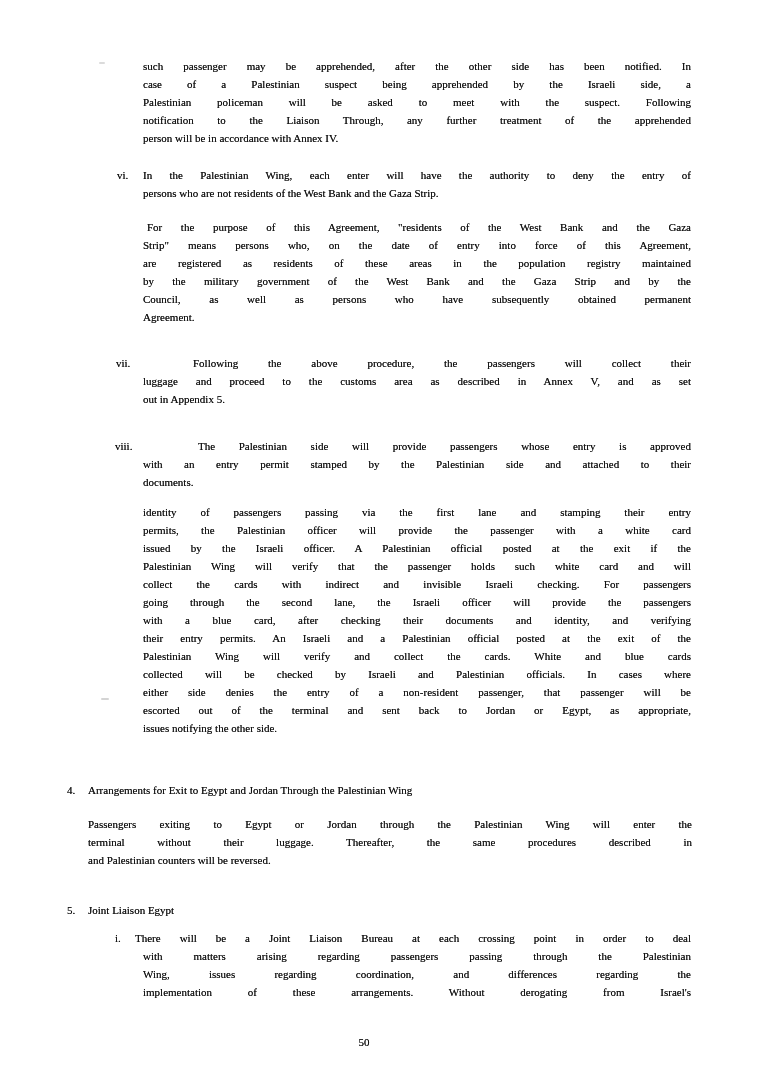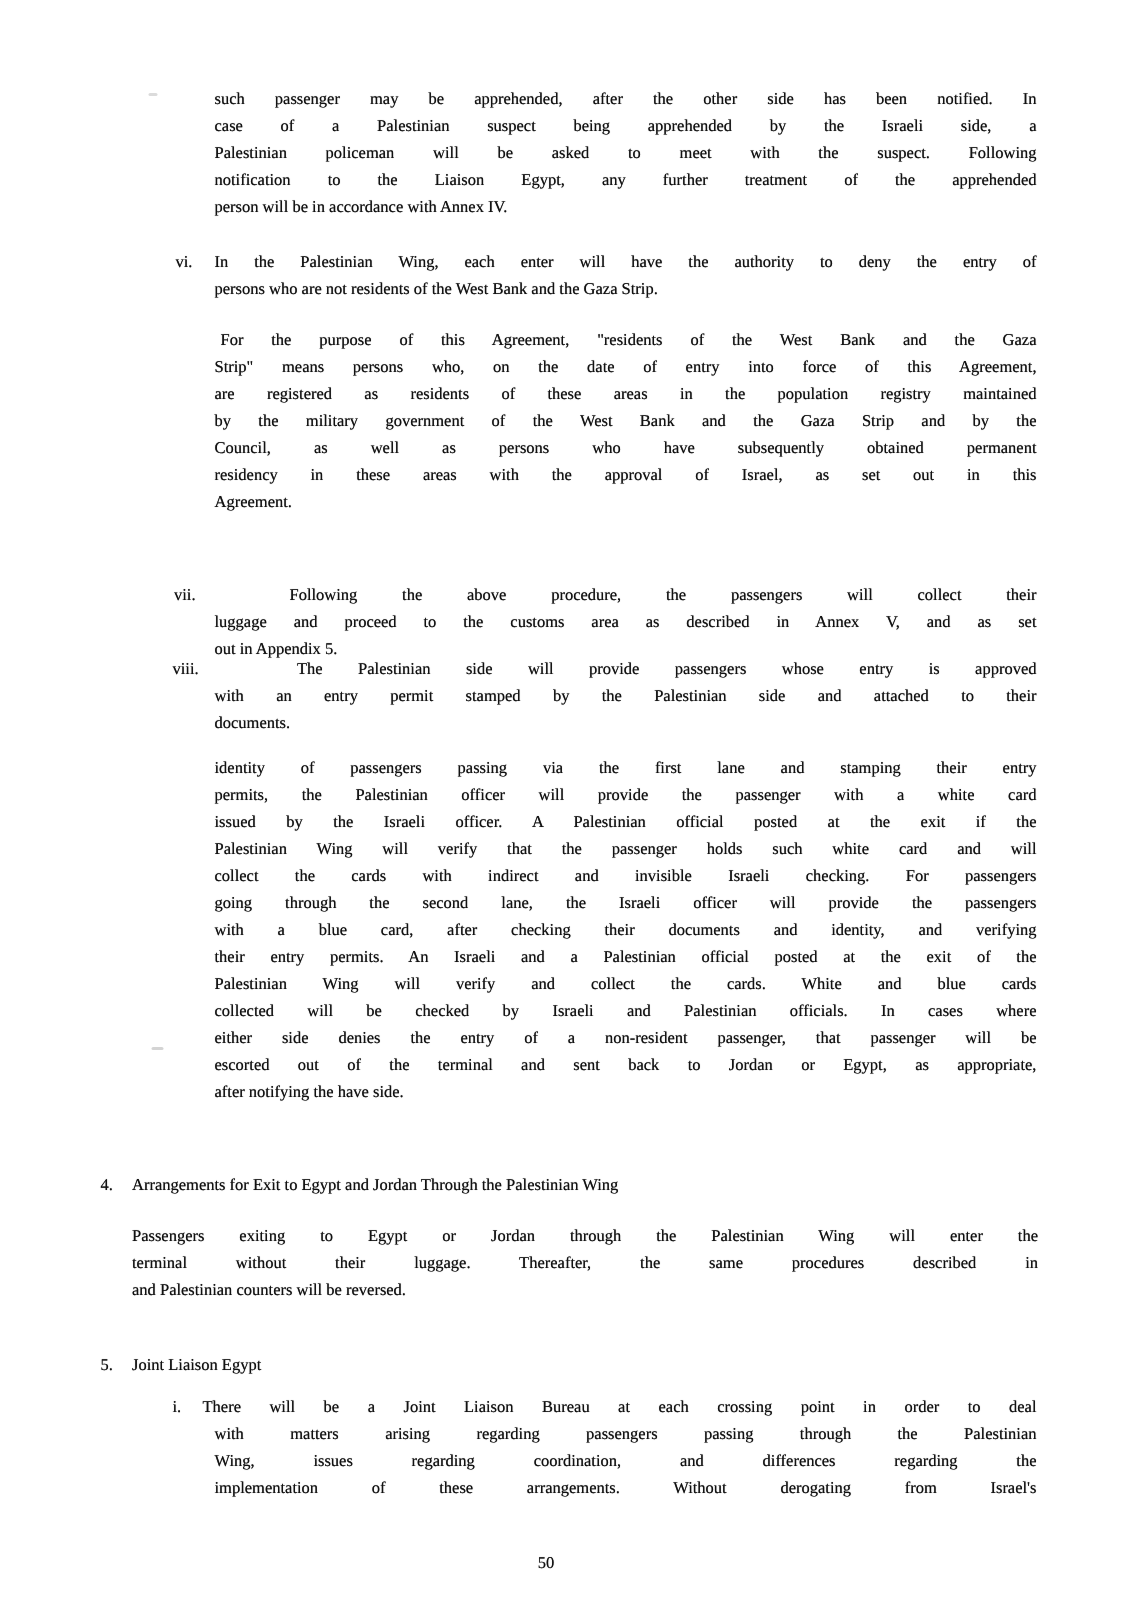--- a/index.html
+++ b/index.html
@@ -58,38 +58,37 @@
 </style>
 </head>
 <body>
 
 <div class="page">
   <div class="content">
       <div class="block paragraph" style="top: 57px; left: 143px; width: 548px;">
         <div class="line just">such passenger may be apprehended, after the other side has been notified. In</div>
         <div class="line just">case of a Palestinian suspect being apprehended by the Israeli side, a</div>
         <div class="line just">Palestinian policeman will be asked to meet with the suspect. Following</div>
-        <div class="line just">notification to the Liaison Egypt, any further treatment of the apprehended</div>
+        <div class="line just">notification to the Liaison Through, any further treatment of the apprehended</div>
         <div class="line">person will be in accordance with Annex IV.</div>
       </div>
       <div class="block list-item" style="top: 166px; left: 143px; width: 548px;">
         <span class="marker" style="left: -26px;">vi.</span>
         <div class="line just">In the Palestinian Wing, each enter will have the authority to deny the entry of</div>
         <div class="line">persons who are not residents of the West Bank and the Gaza Strip.</div>
       </div>
       <div class="block paragraph" style="top: 218px; left: 143px; width: 548px;">
         <div class="line just" style="text-indent: 4px;">For the purpose of this Agreement, "residents of the West Bank and the Gaza</div>
         <div class="line just">Strip" means persons who, on the date of entry into force of this Agreement,</div>
         <div class="line just">are registered as residents of these areas in the population registry maintained</div>
         <div class="line just">by the military government of the West Bank and the Gaza Strip and by the</div>
         <div class="line just">Council, as well as persons who have subsequently obtained permanent</div>
-        <div class="line just">residency in these areas with the approval of Israel, as set out in this</div>
         <div class="line">Agreement.</div>
       </div>
-      <div class="block list-item" style="top: 388px; left: 143px; width: 548px;">
+      <div class="block list-item" style="top: 354px; left: 143px; width: 548px;">
         <span class="marker" style="left: -27px;">vii.</span>
         <div class="line just" style="text-indent: 50px;">Following the above procedure, the passengers will collect their</div>
         <div class="line just">luggage and proceed to the customs area as described in Annex V, and as set</div>
         <div class="line">out in Appendix 5.</div>
       </div>
       <div class="block list-item" style="top: 437px; left: 143px; width: 548px;">
         <span class="marker" style="left: -28px;">viii.</span>
         <div class="line just" style="text-indent: 55px;">The Palestinian side will provide passengers whose entry is approved</div>
         <div class="line just">with an entry permit stamped by the Palestinian side and attached to their</div>
         <div class="line">documents.</div>
@@ -100,21 +99,21 @@
         <div class="line just">issued by the Israeli officer. A Palestinian official posted at the exit if the</div>
         <div class="line just">Palestinian Wing will verify that the passenger holds such white card and will</div>
         <div class="line just">collect the cards with indirect and invisible Israeli checking. For passengers</div>
         <div class="line just">going through the second lane, the Israeli officer will provide the passengers</div>
         <div class="line just">with a blue card, after checking their documents and identity, and verifying</div>
         <div class="line just">their entry permits. An Israeli and a Palestinian official posted at the exit of the</div>
         <div class="line just">Palestinian Wing will verify and collect the cards. White and blue cards</div>
         <div class="line just">collected will be checked by Israeli and Palestinian officials. In cases where</div>
         <div class="line just">either side denies the entry of a non-resident passenger, that passenger will be</div>
         <div class="line just">escorted out of the terminal and sent back to Jordan or Egypt, as appropriate,</div>
-        <div class="line">after notifying the have side.</div>
+        <div class="line">issues notifying the other side.</div>
       </div>
       <div class="block heading" style="top: 781px; left: 88px; width: 604px;">
         <span class="marker" style="left: -21px;">4.</span>
         <div class="line">Arrangements for Exit to Egypt and Jordan Through the Palestinian Wing</div>
       </div>
       <div class="block paragraph" style="top: 815px; left: 88px; width: 604px;">
         <div class="line just">Passengers exiting to Egypt or Jordan through the Palestinian Wing will enter the</div>
         <div class="line just">terminal without their luggage. Thereafter, the same procedures described in</div>
         <div class="line">and Palestinian counters will be reversed.</div>
       </div>

